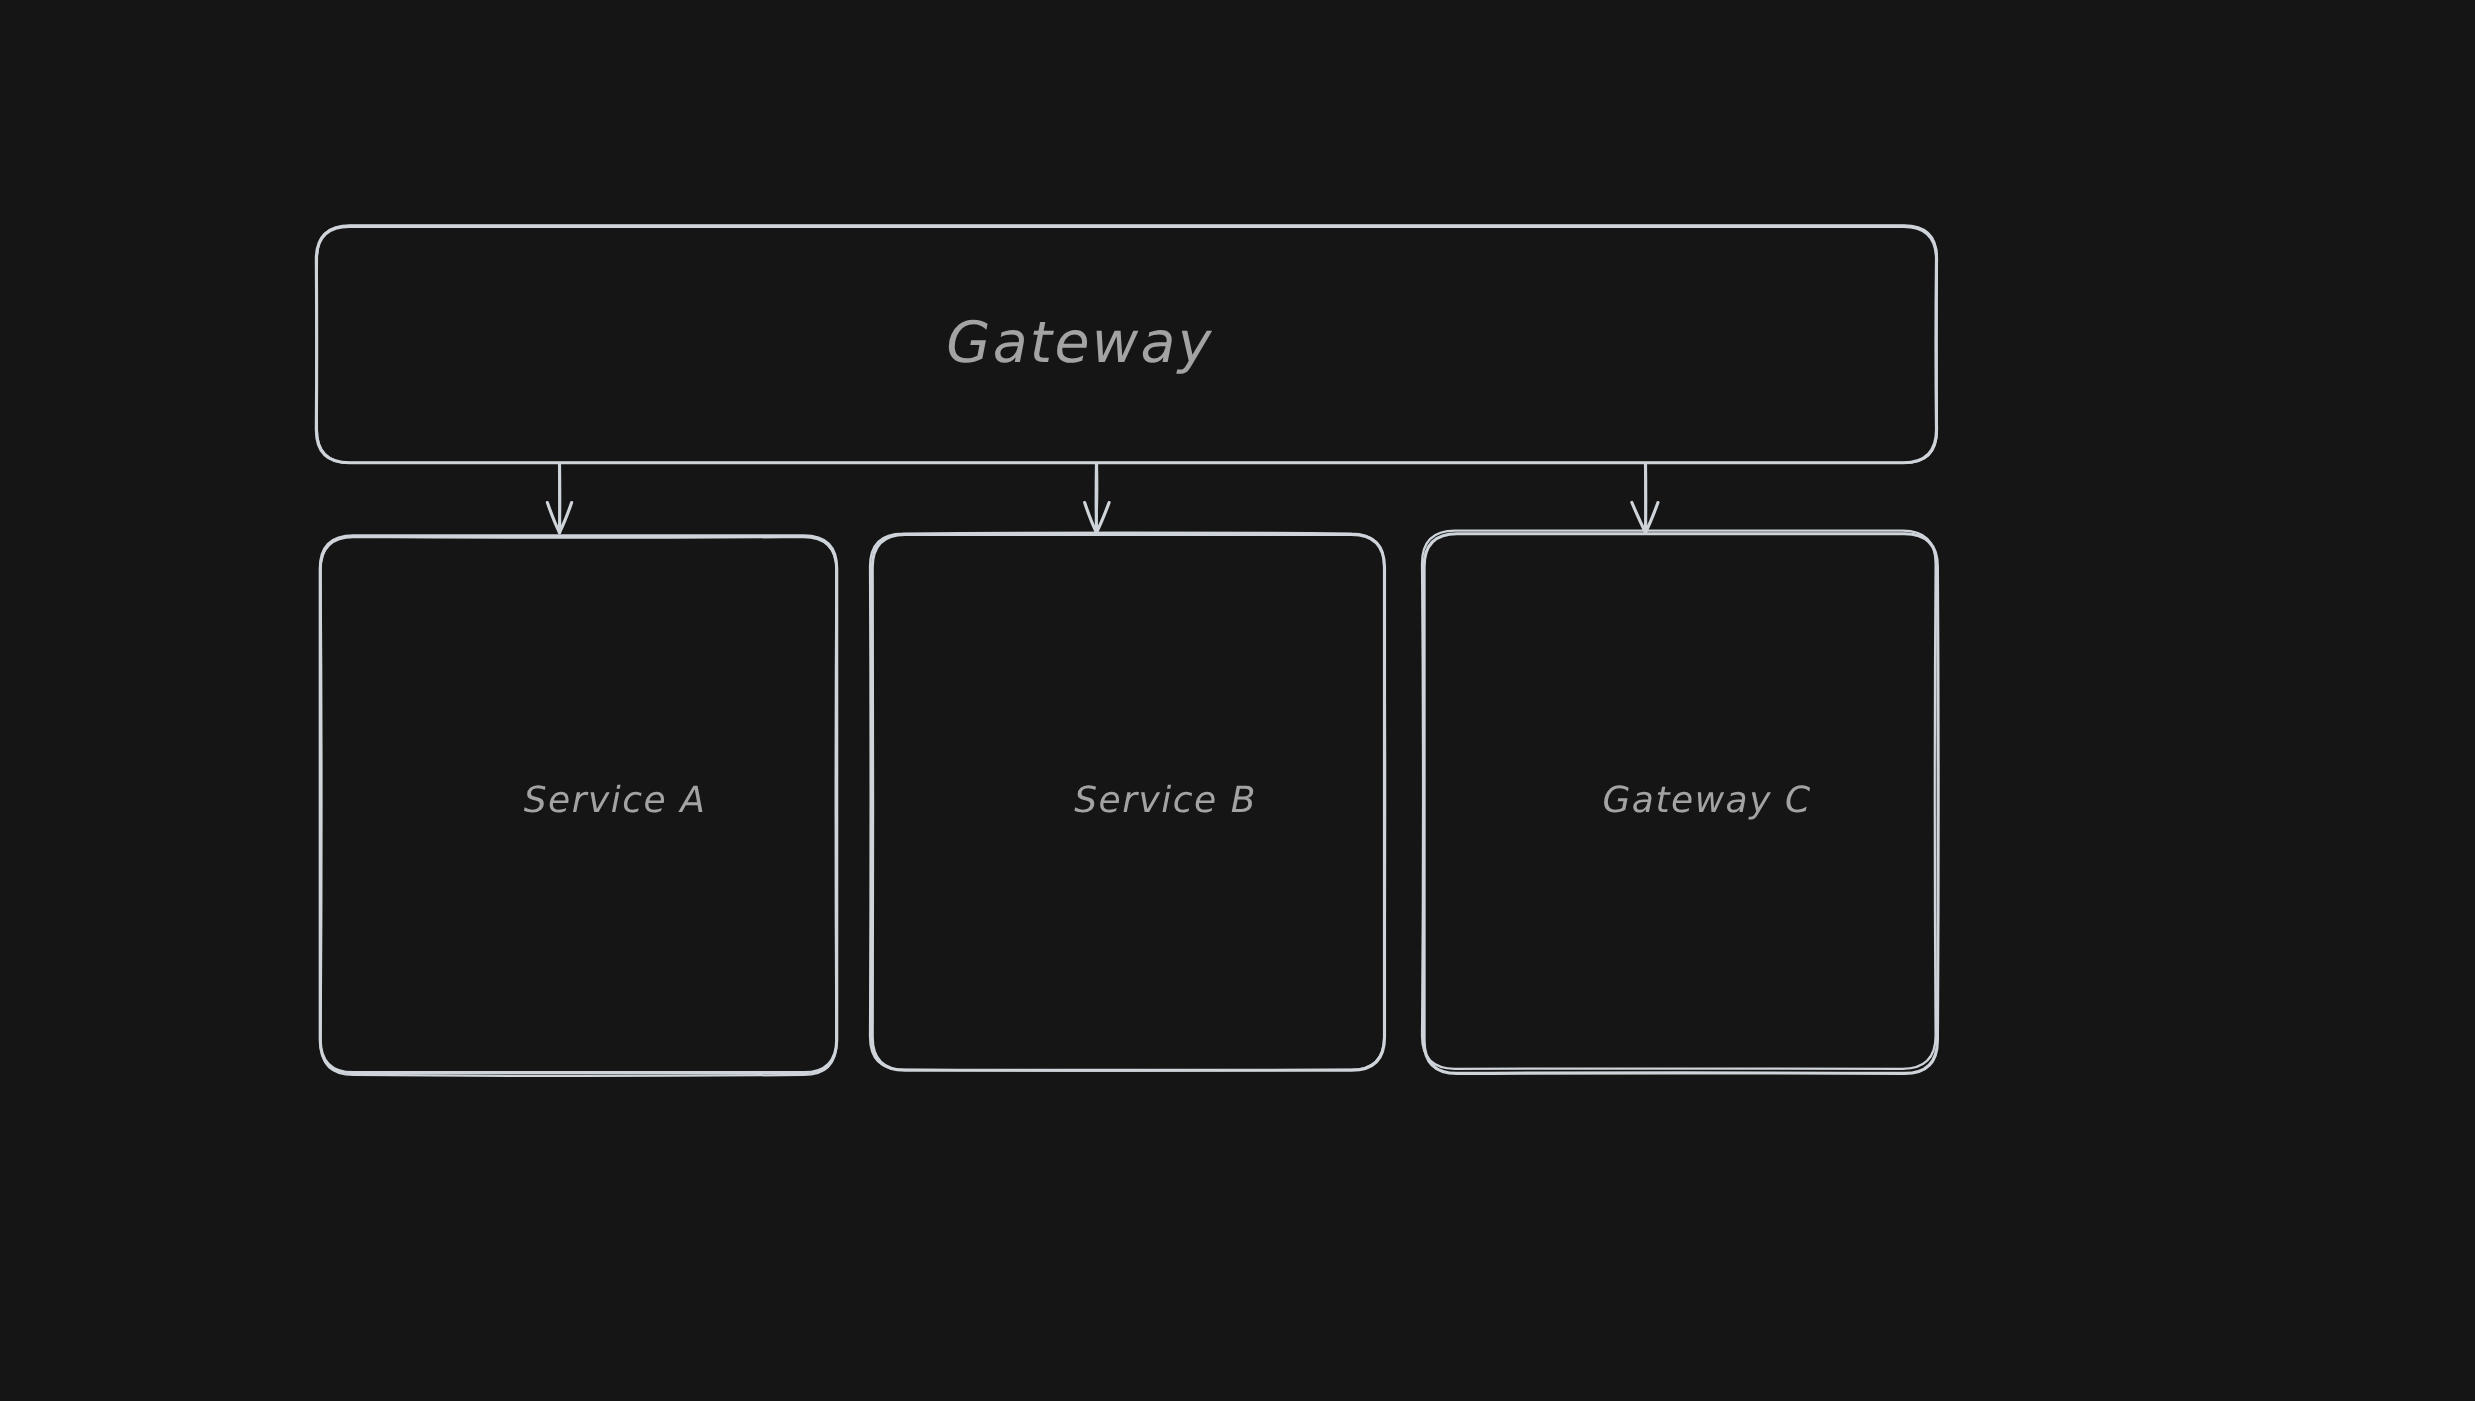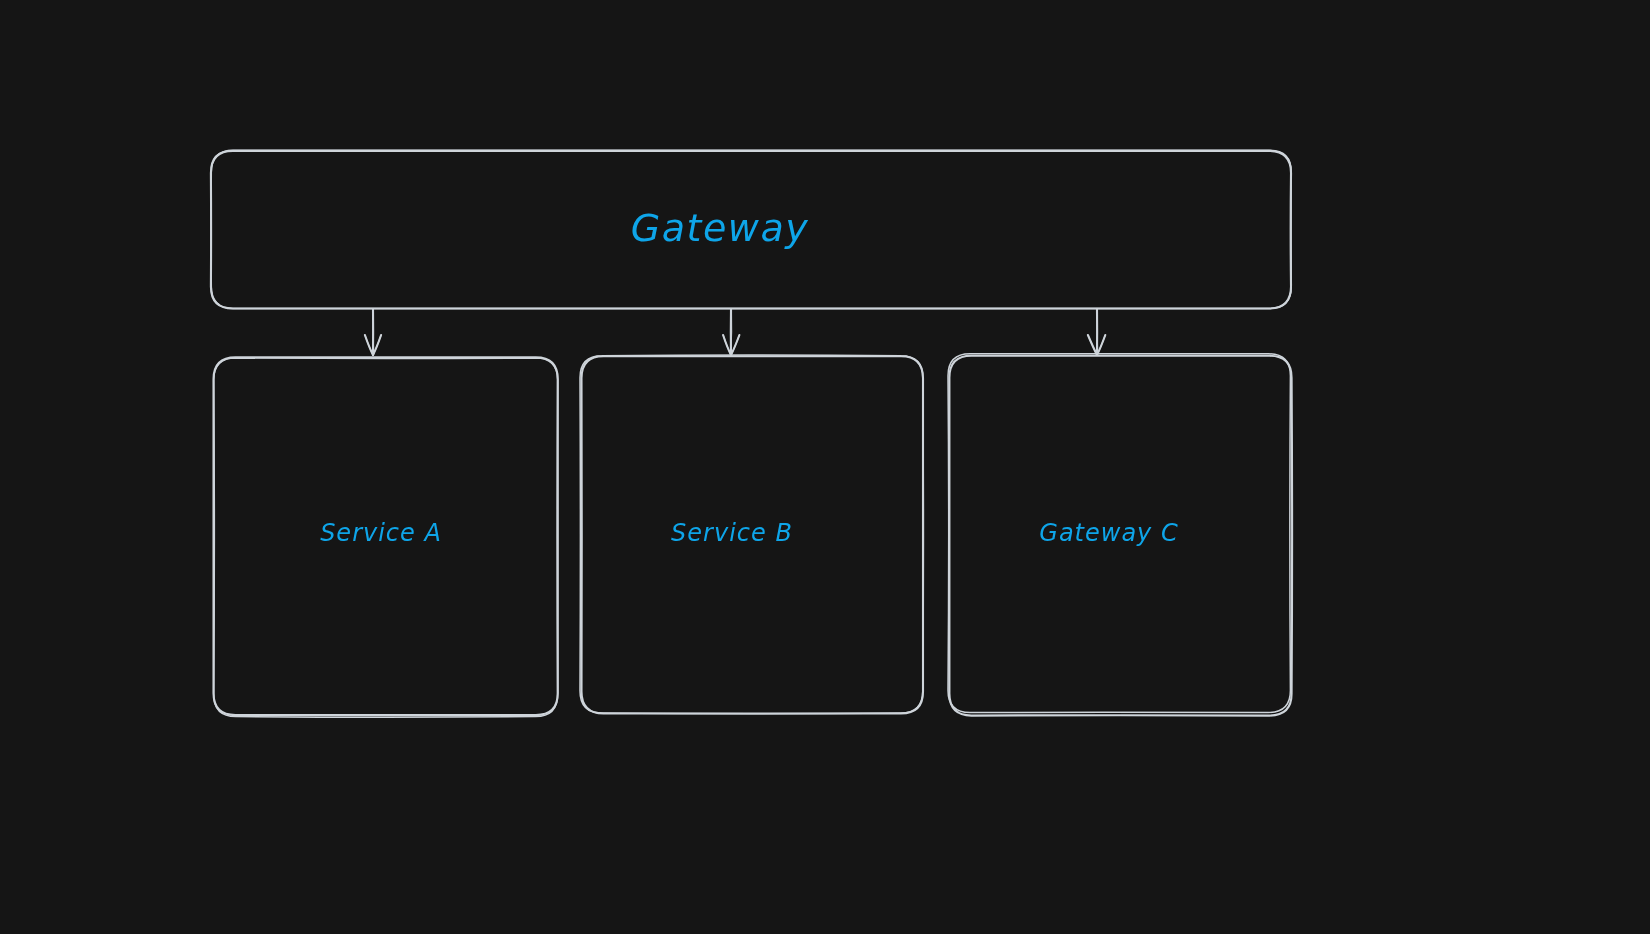--- a/index.html
+++ b/index.html
@@ -15,36 +15,37 @@
     width:1650px; height:934px;
     background:#151515;
   }
   #sketch-layer {
     position:absolute; inset:0;
     width:1650px; height:934px;
     pointer-events:none;
   }
   .node-label {
     position:absolute;
-    color:#0ea5e9;
+    color:#a3a3a3;
     font-family:"DejaVu Sans", sans-serif;
     font-style:italic;
     font-weight:400;
     white-space:nowrap;
     letter-spacing:0.5px;
     transform:translate(-50%,-50%);
     user-select:none;
   }
   .node-label.title {
     font-size:38px;
     letter-spacing:1.5px;
   }
   .node-label.body {
     font-size:24px;
     letter-spacing:1px;
+    margin-left:29px;
   }
   .hit {
     position:absolute;
     background:transparent;
   }
 </style>
 </head>
 <body>
 
 <div id="canvas">
@@ -75,21 +76,21 @@
       <path d="M 1087.9 335.0 Q 1093.2 347.4 1097.0 355.0" fill="none" stroke="#ced4da" stroke-width="2.1" stroke-linecap="round" stroke-linejoin="round"></path>
       <path d="M 1105.3 335.0 Q 1100.8 347.4 1097.0 355.0" fill="none" stroke="#ced4da" stroke-width="2.1" stroke-linecap="round" stroke-linejoin="round"></path>
       <path d="M 1087.9 335.0 Q 1093.2 347.4 1097.0 355.0" fill="none" stroke="#ced4da" stroke-width="1.2" stroke-linecap="round" stroke-linejoin="round" opacity="0.8"></path>
       <path d="M 1105.3 335.0 Q 1100.8 347.4 1097.0 355.0" fill="none" stroke="#ced4da" stroke-width="1.2" stroke-linecap="round" stroke-linejoin="round" opacity="0.8"></path>
     </svg>
 
   <div class="node-label title" style="left:720px; top:228px;">Gateway</div>
 
   <div class="node-label body" style="left:381px; top:533px;">Service A</div>
 
-  <div class="node-label body" style="left:732px; top:533px;">Service B</div>
+  <div class="node-label body" style="left:748px; top:533px;">Service B</div>
 
   <div class="node-label body" style="left:1109px; top:533px;">Gateway C</div>
 
   <div class="hit" style="left:211px; top:151px; width:1080px; height:158px;"></div>
   <div class="hit" style="left:213px; top:357px; width:344px; height:358px;"></div>
   <div class="hit" style="left:581px; top:357px; width:342px; height:358px;"></div>
   <div class="hit" style="left:949px; top:355px; width:343px; height:360px;"></div>
 
   <div class="hit" style="left:361px; top:307px; width:24px; height:50px;"></div>
   <div class="hit" style="left:719px; top:307px; width:24px; height:50px;"></div>

